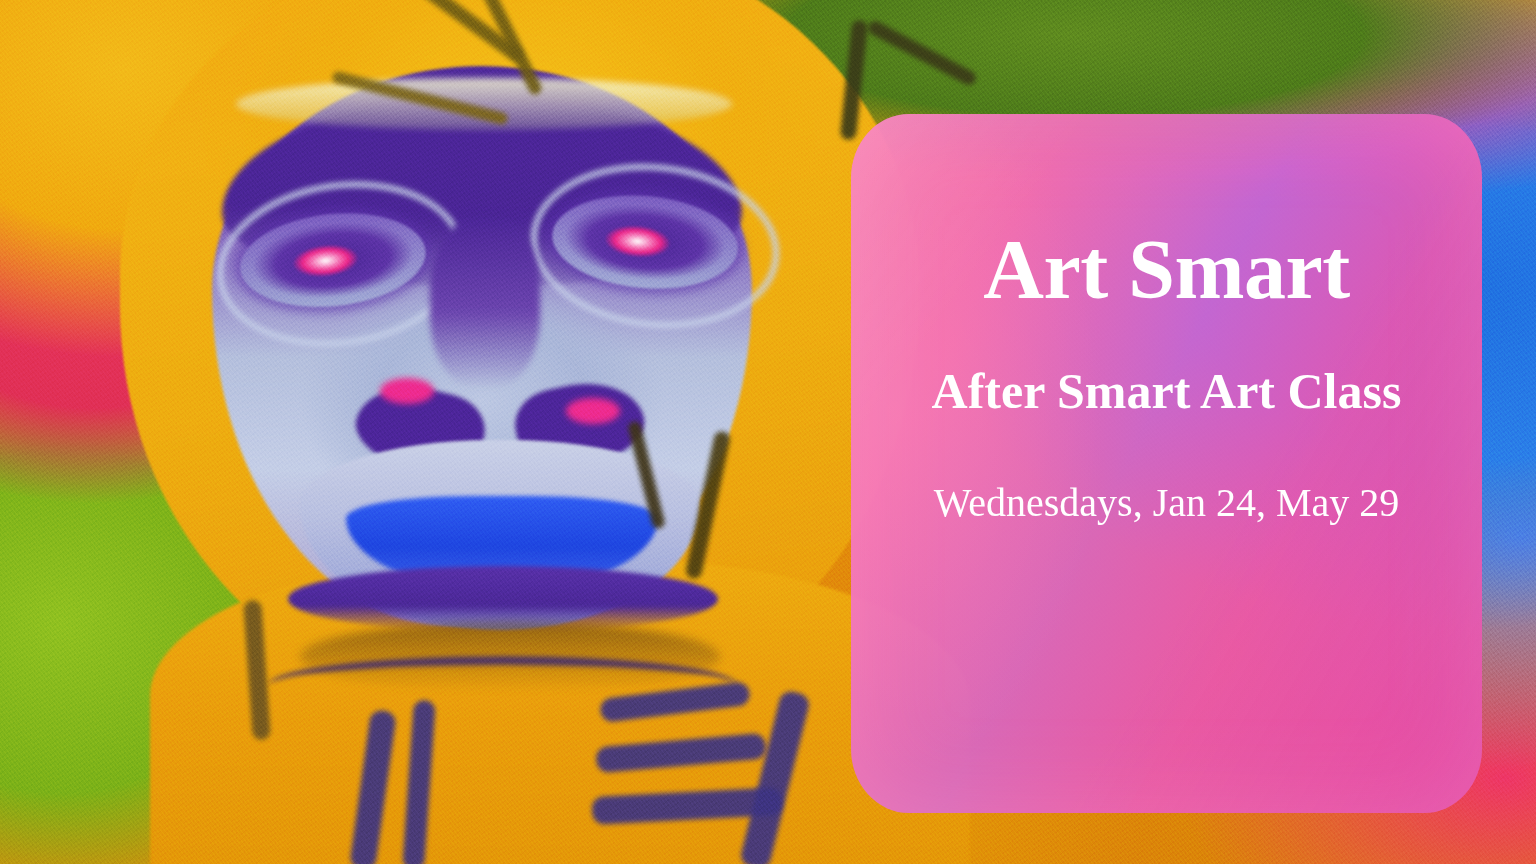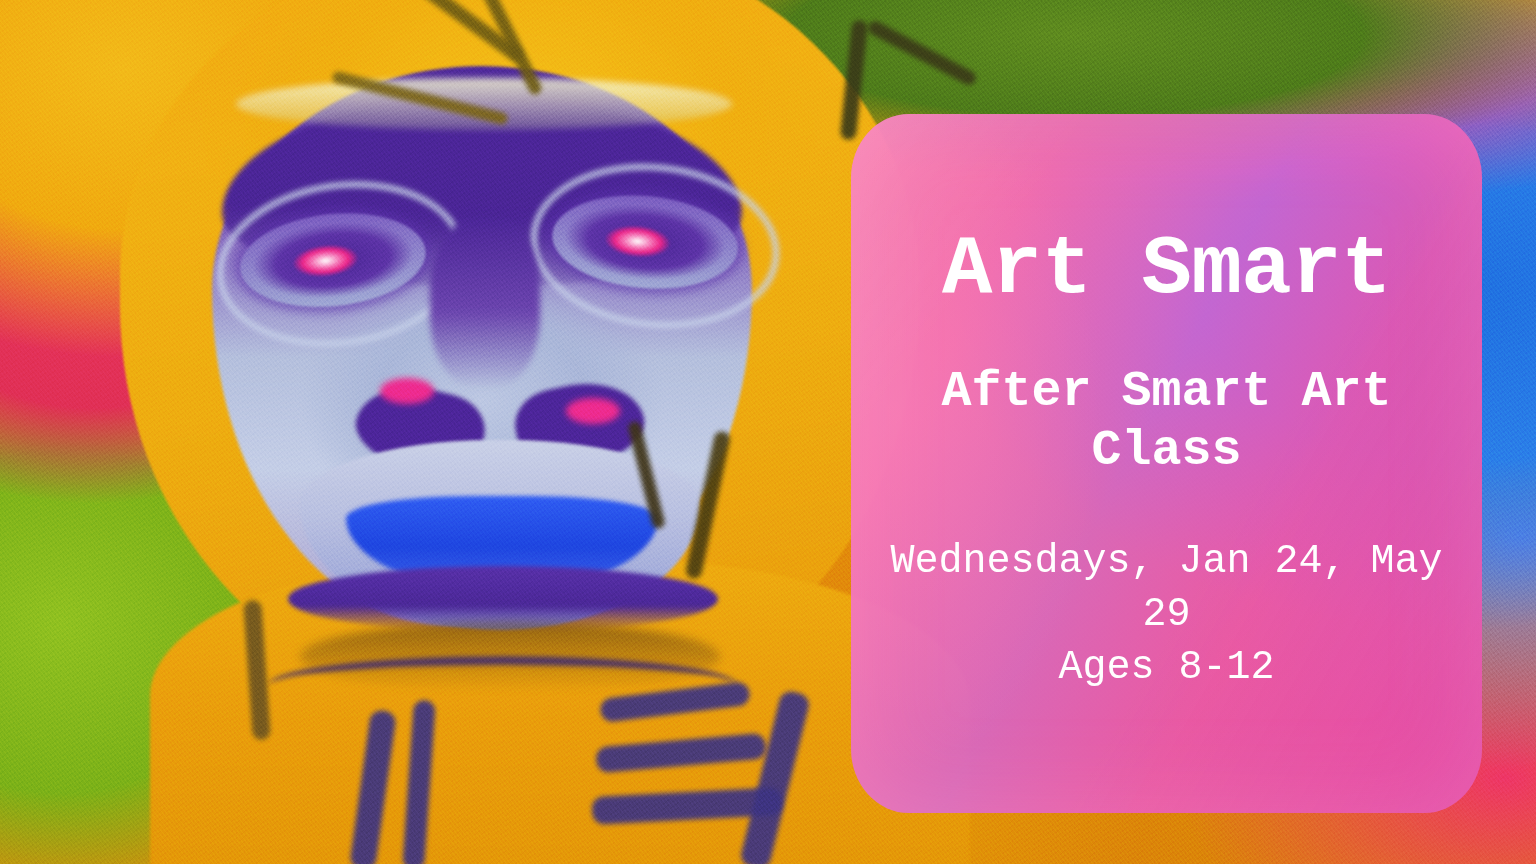--- a/index.html
+++ b/index.html
@@ -5,21 +5,21 @@
   html, body {
     margin: 0;
     padding: 0;
     background: #000;
   }
   #poster {
     position: relative;
     width: 1536px;
     height: 864px;
     overflow: hidden;
-    font-family: Liberation Mono, monospace;
+    font-family: Liberation Serif, serif;
   }
 
   
   .art-layer {
     position: absolute;
     inset: 0;
   }
 
   
   .bg-base {
@@ -345,19 +345,18 @@
 
   <div class="panel">
     <div class="panel-inner">
 
       <div class="title">Art Smart</div>
 
       <div class="subtitle">After Smart Art Class</div>
 
       <div class="details">
         <span class="line">Wednesdays, Jan 24, May 29</span>
-        <span class="line">Ages 8-12</span>
       </div>
 
     </div>
   </div>
 
 </div>
 
 </body></html>

